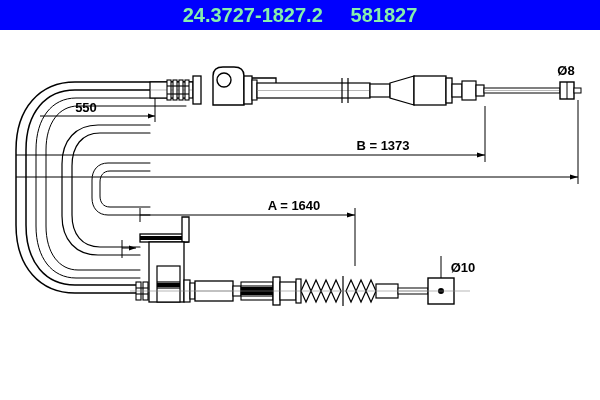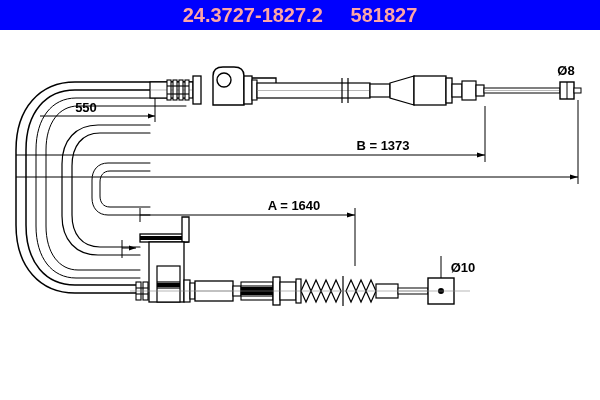--- a/index.html
+++ b/index.html
@@ -25,21 +25,21 @@
     left: 0;
     top: 0;
     width: 600px;
     height: 30px;
     background: #0000fe;
     display: flex;
     align-items: center;
     justify-content: center;
   }
   #header-title {
-    color: #fca5a5;
+    color: #86efac;
     font-family: "Liberation Sans", sans-serif;
     font-weight: bold;
     font-size: 20px;
     letter-spacing: 0px;
     white-space: pre;
   }
   #drawing {
     position: absolute;
     left: 0;
     top: 30px;

